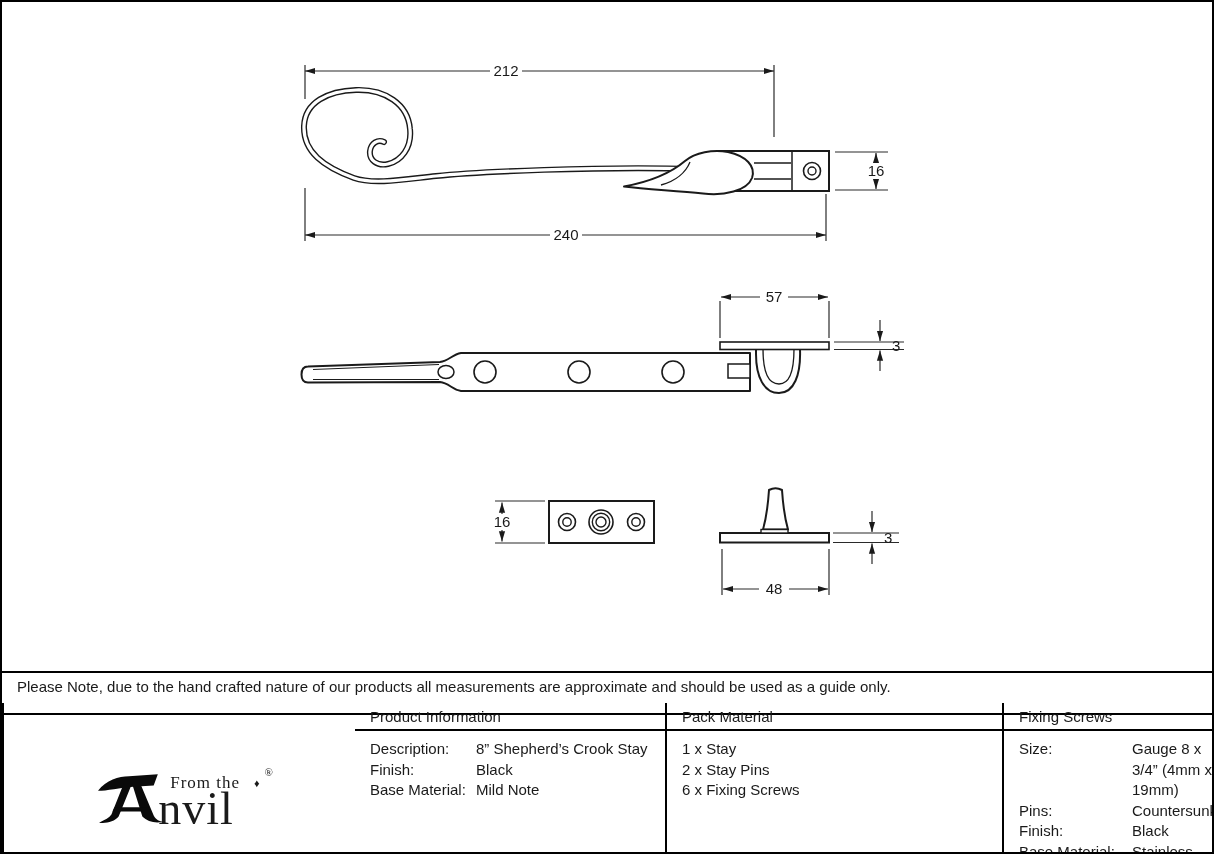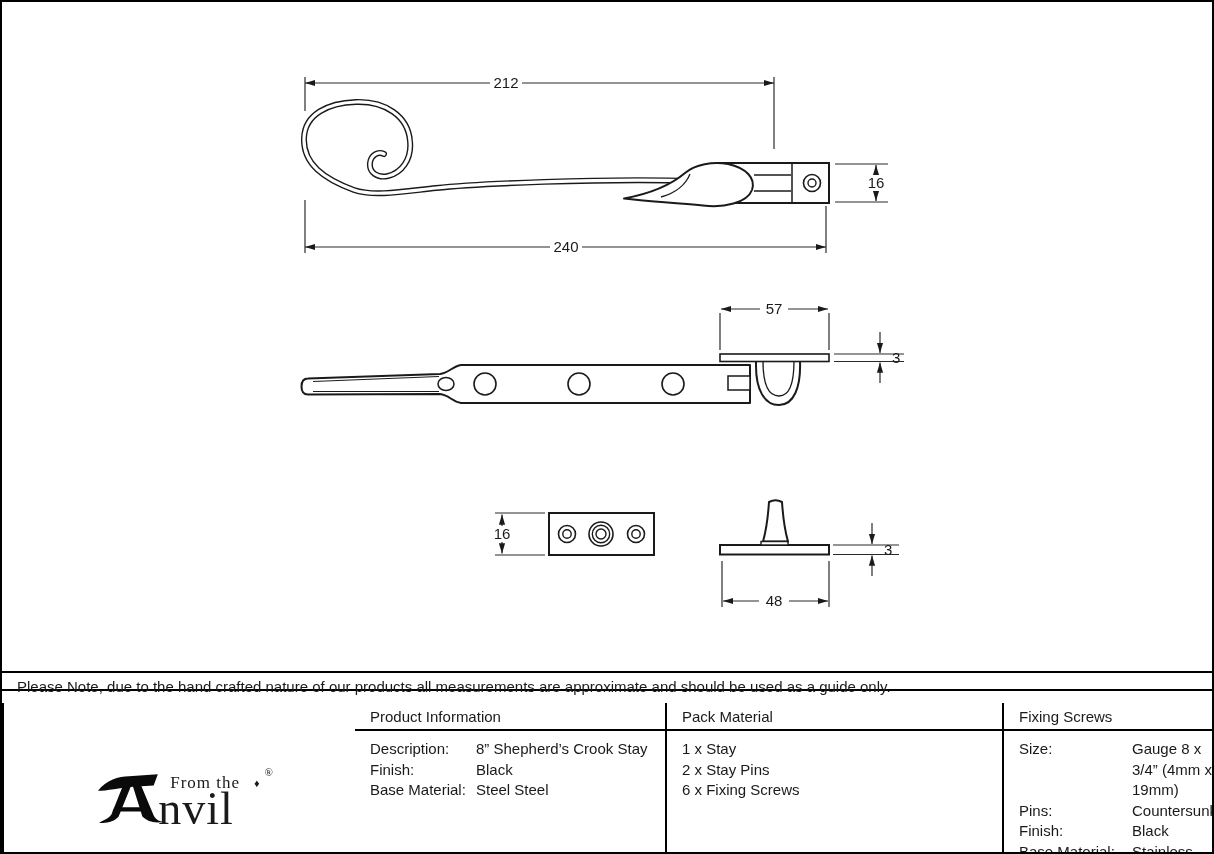--- a/index.html
+++ b/index.html
@@ -1,19 +1,19 @@
 <!DOCTYPE html>
 <html><head>
 <meta charset="utf-8">
 <style>
   html,body{margin:0;padding:0;background:#fff;}
   .page{position:relative;width:1214px;height:854px;box-sizing:border-box;border:2px solid #000;
         background:#fff;font-family:"Liberation Sans",sans-serif;color:#1a1a1a;overflow:hidden;}
-  .drawing-area{position:absolute;top:12px;left:0;width:1210px;height:669px;}
-  .note-row{position:absolute;top:669px;left:0;width:1210px;height:20px;box-sizing:border-box;
+  .drawing-area{position:absolute;top:0;left:0;width:1210px;height:669px;}
+  .note-row{position:absolute;top:669px;left:0;width:1210px;height:44px;box-sizing:border-box;
             border-top:2px solid #000;border-bottom:2px solid #000;line-height:28px;
             padding-left:15px;font-size:15px;}
   .spec-table{position:absolute;top:701px;left:0;width:1210px;height:191px;display:grid;
               grid-template-columns:353px 310px 337px 1fr;grid-template-rows:28px 1fr;}
   .cell{box-sizing:border-box;overflow:hidden;}
   .hdr{font-size:15px;line-height:27px;border-bottom:2px solid #000;padding-left:15px;}
   .c2{border-left:2px solid #000;}
   .body-cell{font-size:15px;padding-top:8px;padding-left:15px;}
   .kv{display:flex;line-height:20.5px;}
   .kv .k{width:106px;flex:none;}
@@ -191,21 +191,21 @@
       <div class="kv">
         <span class="k">Description:</span>
         <span class="v">8” Shepherd’s Crook Stay</span>
       </div>
       <div class="kv">
         <span class="k">Finish:</span>
         <span class="v">Black</span>
       </div>
       <div class="kv">
         <span class="k">Base Material:</span>
-        <span class="v">Steel Steel</span>
+        <span class="v">Mild Note</span>
       </div>
     </div>
 
     <div class="cell body-cell c2">
       <div class="pc-item">1 x Stay</div>
       <div class="pc-item">2 x Stay Pins</div>
       <div class="pc-item">6 x Fixing Screws</div>
     </div>
 
     <div class="cell body-cell c2 c3">

